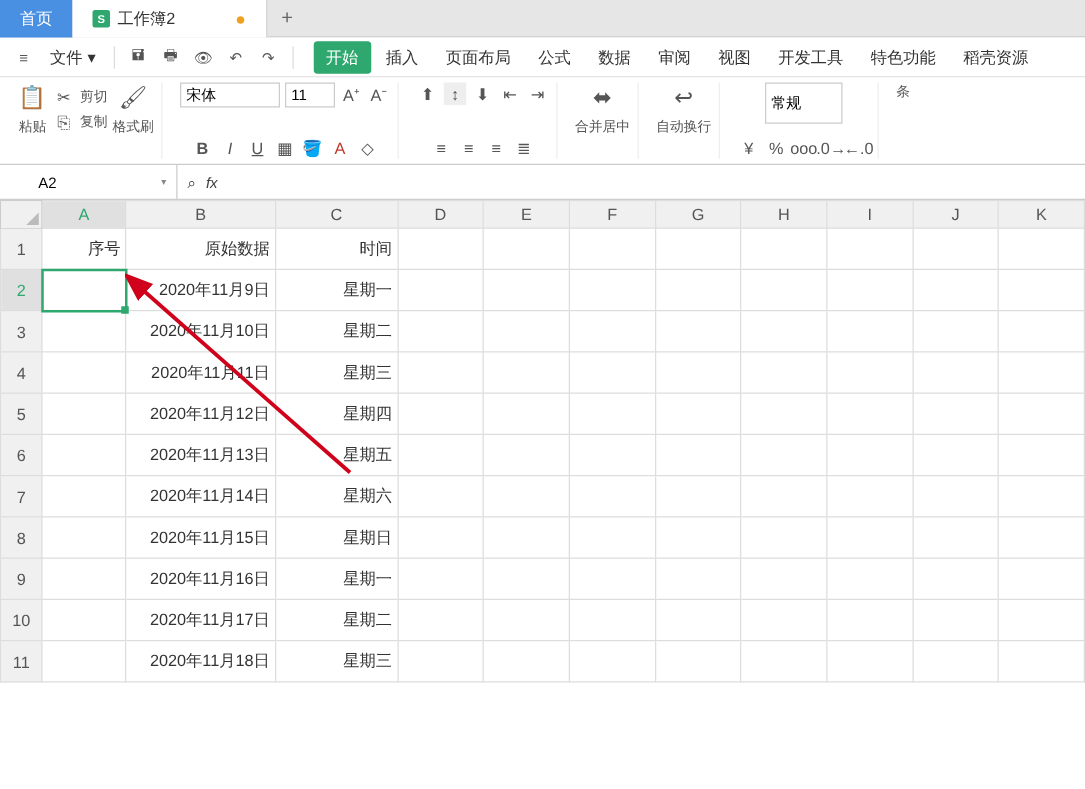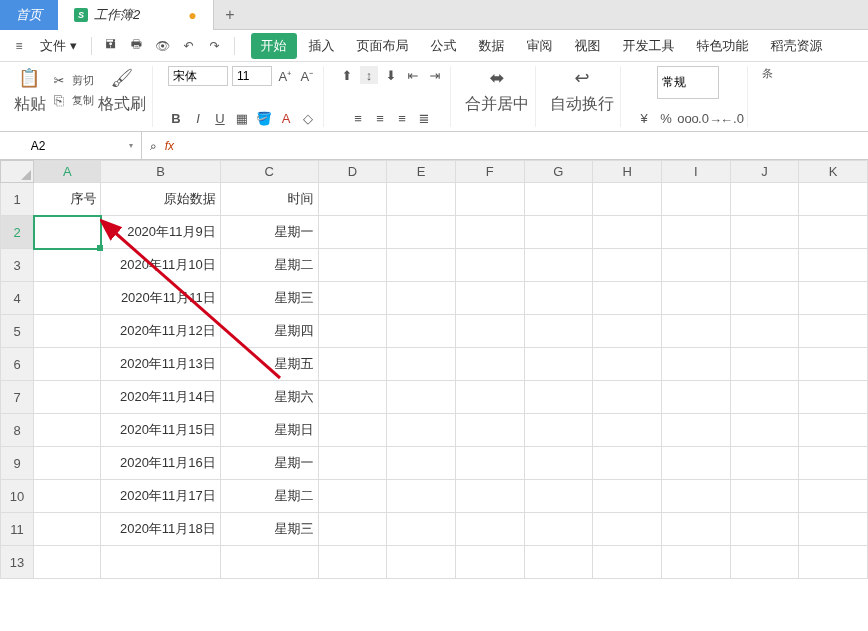--- a/index.html
+++ b/index.html
@@ -1,19 +1,19 @@
 <!DOCTYPE html>
 <html><head>
 <meta charset="utf-8">
 <style>
 * { box-sizing: border-box; margin: 0; padding: 0; }
 body { font-family: "Microsoft YaHei", Arial, sans-serif; font-size: 12px; color: #333; background: #fff; width: 868px; height: 631px; overflow: hidden; position: relative; }
 
 
-.tabs-bar { display: flex; align-items: center; background: #e6e6e6; height: 30px; border-bottom: 1px solid #ccc; font-style: italic; }
+.tabs-bar { display: flex; align-items: center; background: #e6e6e6; height: 30px; border-bottom: 1px solid #ccc; }
 .tab { display: flex; align-items: center; height: 30px; padding: 0 16px; font-size: 13px; cursor: pointer; position: relative; }
 .tab.home { background: #4a90e2; color: #fff; }
 .tab.doc { background: #fff; border-right: 1px solid #ccc; }
 .tab .doc-icon { width: 14px; height: 14px; background: #2ea86e; border-radius: 2px; margin-right: 6px; display: inline-flex; align-items: center; justify-content: center; color: #fff; font-size: 9px; font-weight: bold; }
 .tab .dot { color: #f0a020; margin-left: 48px; font-size: 14px; }
 .tab-add { width: 32px; height: 30px; display: flex; align-items: center; justify-content: center; font-size: 16px; color: #666; cursor: pointer; }
 
 
 .menu-bar { display: flex; align-items: center; height: 32px; padding: 0 8px; background: #fff; border-bottom: 1px solid #ddd; gap: 4px; }
 .menu-bar .iconbtn { width: 22px; height: 22px; display: flex; align-items: center; justify-content: center; color: #555; cursor: pointer; }
@@ -22,35 +22,35 @@
 .menu-bar .tabs { display: flex; align-items: flex-start; gap: 2px; margin-left: 8px; }
 .menu-bar .tab-item { padding: 4px 10px; font-size: 13px; cursor: pointer; border-radius: 3px; }
 .menu-bar .tab-item.active { background: #2ea86e; color: #fff; }
 
 
 .ribbon { display: flex; align-items: stretch; height: 70px; padding: 4px 8px; background: #fff; border-bottom: 1px solid #ccc; gap: 8px; }
 .ribbon-group { display: flex; flex-direction: column; align-items: center; justify-content: space-between; padding: 0 6px; border-right: 1px solid #eee; }
 .ribbon-group:last-child { border-right: none; }
 .ribbon-col { display: flex; flex-direction: column; align-items: center; gap: 2px; }
 .ribbon-row { display: flex; align-items: center; gap: 4px; }
-.ribbon-label { font-size: 16px; color: #555; margin-top: 2px; white-space: nowrap; font-family: Liberation Mono, monospace; }
+.ribbon-label { font-size: 11px; color: #555; margin-top: 2px; white-space: nowrap; font-family: Liberation Mono, monospace; }
 .ribbon .big-icon { width: 24px; height: 24px; display: flex; align-items: center; justify-content: center; font-size: 18px; color: #555; }
 .ribbon .small-icon { width: 18px; height: 18px; display: flex; align-items: center; justify-content: center; font-size: 13px; color: #555; cursor: pointer; }
 .ribbon .mini-label { font-size: 11px; color: #555; white-space: nowrap; }
-.font-sel { width: 60px; height: 20px; border: 1px solid #ccc; font-size: 12px; padding: 4px 4px; }
+.font-sel { width: 80px; height: 20px; border: 1px solid #ccc; font-size: 12px; padding: 4px 4px; }
 .size-sel { width: 40px; height: 20px; border: 1px solid #ccc; font-size: 12px; padding: 0 4px; }
 .fmt-sel { width: 62px; height: 33px; border: 1px solid #ccc; font-size: 12px; padding: 0 4px; }
 
 
 .namebar { display: flex; align-items: center; height: 28px; border-bottom: 1px solid #ccc; background: #fff; }
 .namebox { width: 142px; height: 28px; border-right: 1px solid #ccc; display: flex; align-items: center; justify-content: flex-end; padding: 0 8px; font-size: 12px; }
 .namebox input { border: none; width: 60px; text-align: center; font-size: 12px; outline: none; }
 .namebox .dd { margin-left: auto; font-size: 8px; color: #888; }
 .fx-area { display: flex; align-items: center; padding: 0 8px; gap: 8px; }
-.fx-area .fx { font-style: italic; color: #c2410c; }
+.fx-area .fx { font-style: italic; color: #404040; }
 
 
 .grid { position: relative; background: #fff; }
 .grid table { border-collapse: collapse; table-layout: fixed; }
 .grid th, .grid td { border: 1px solid #ddd; height: 33px; font-size: 13px; color: #333; background: #fff; }
 .grid .corner { width: 34px; height: 22px; background: #f0f0f0; border: 1px solid #ccc; position: relative; }
 .grid .corner::after { content: ""; position: absolute; right: 2px; bottom: 2px; width: 0; height: 0; border-style: solid; border-width: 0 0 10px 10px; border-color: transparent transparent #bbb transparent; }
 .grid thead th { height: 22px; background: #f0f0f0; font-weight: normal; color: #555; text-align: center; }
 .grid tbody th.rowhdr { width: 34px; background: #f0f0f0; color: #555; font-weight: normal; text-align: center; }
 .colA { width: 70px; }
@@ -402,34 +402,20 @@
           <td class="cell left">星期三</td>
           <td class="cell"></td>
           <td class="cell"></td>
           <td class="cell"></td>
           <td class="cell"></td>
           <td class="cell"></td>
           <td class="cell"></td>
           <td class="cell"></td>
           <td class="cell"></td>
         </tr>
-        <tr>
-          <th class="rowhdr">13</th>
-          <td class="cell"></td>
-          <td class="cell"></td>
-          <td class="cell"></td>
-          <td class="cell"></td>
-          <td class="cell"></td>
-          <td class="cell"></td>
-          <td class="cell"></td>
-          <td class="cell"></td>
-          <td class="cell"></td>
-          <td class="cell"></td>
-          <td class="cell"></td>
-        </tr>
       </tbody>
 </table>
 
 <svg class="arrow-svg" style="left:100px; top:58px; width:200px; height:180px;">
   <defs>
         <marker id="ah" markerWidth="10" markerHeight="10" refX="2" refY="3" orient="auto">
           <path d="M0,0 L0,6 L8,3 z" fill="#d0021b"></path>
         </marker>
       </defs>
   <line x1="180" y1="160" x2="12" y2="12" stroke="#d0021b" stroke-width="3" marker-end="url(#ah)"></line>

